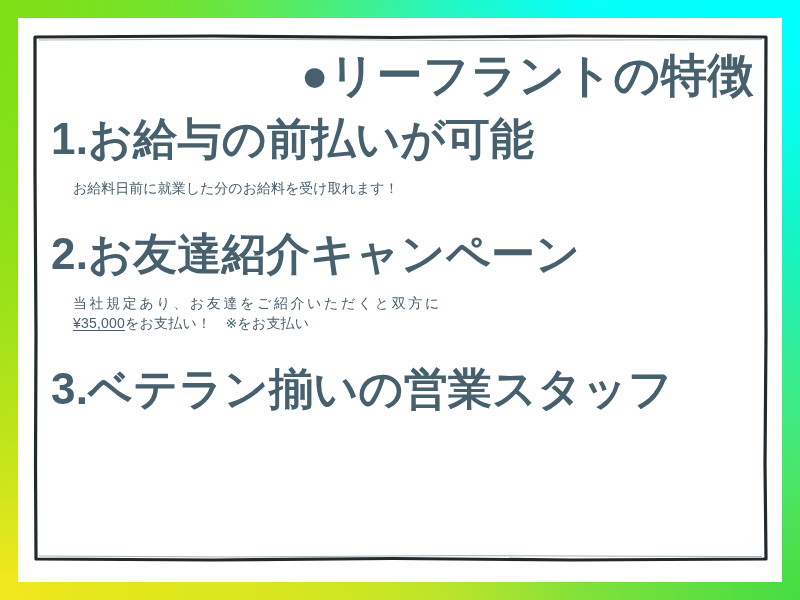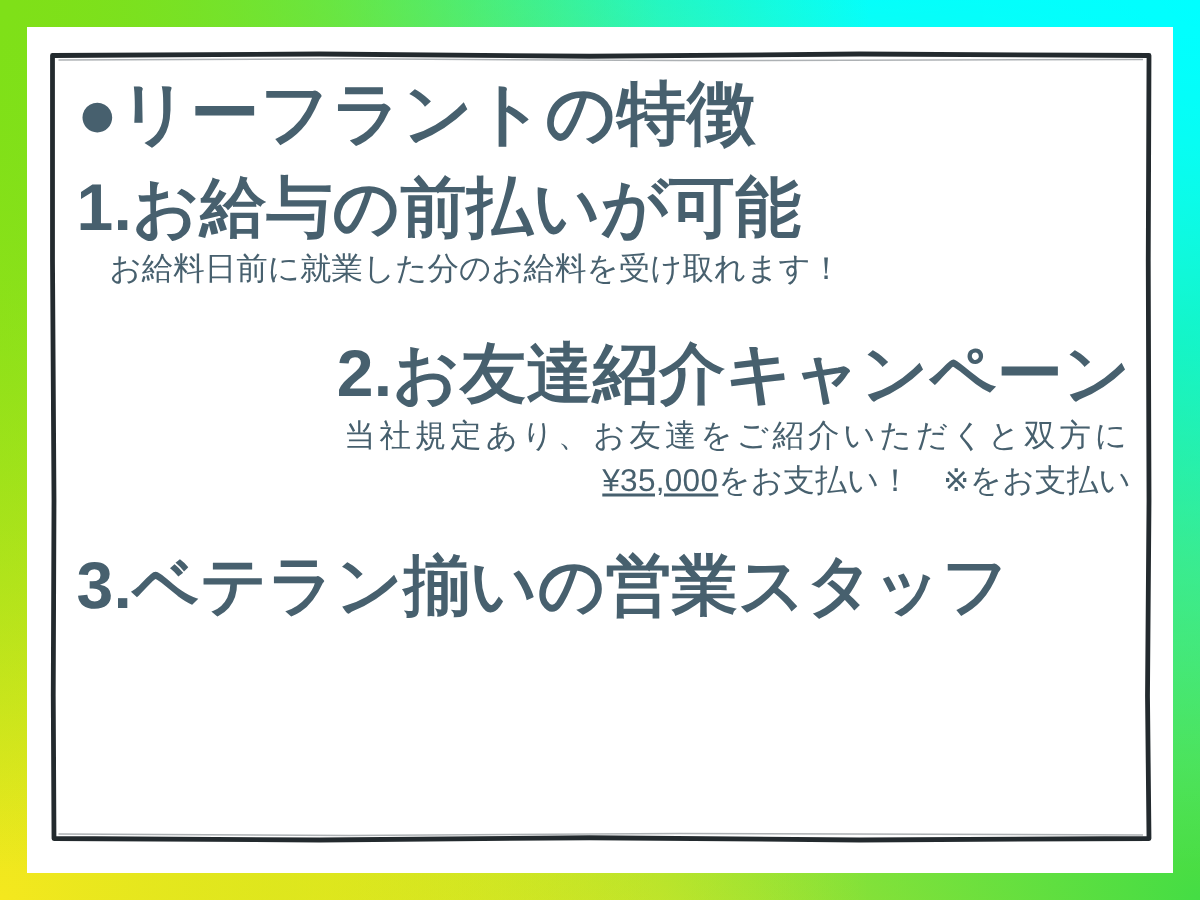--- a/index.html
+++ b/index.html
@@ -92,53 +92,53 @@
     top: 34px;
     width: 735px;
     height: 528px;
     z-index: 5;
     color: #47606E;
     box-sizing: border-box;
     padding: 0 14px 0 18px;
   }
 
   .poster-title {
-    text-align: left;
+    text-align: right;
     font-size: 46px;
     font-weight: bold;
     line-height: 1;
     letter-spacing: 0.5px;
     margin: 18px 0 0 0;
     white-space: nowrap;
   }
 
   .feature {
     margin-top: 14px;
   }
   .feature-heading {
     font-size: 44px;
     font-weight: bold;
     line-height: 1.12;
     letter-spacing: 0.2px;
     white-space: nowrap;
   }
   .feature-body {
-    font-size: 21px;
+    font-size: 14px;
     line-height: 1.42;
-    margin-top: 2px;
+    margin-top: 16px;
     padding-left: 22px;
   }
   .feature-body .line { white-space: nowrap; }
   .tracked .line { letter-spacing: 2.6px; }
   .tracked .line.tight { letter-spacing: 0.2px; }
   .money { text-decoration: underline; text-underline-offset: 2px; }
 
   
   #feature-1 { margin-top: 16px; }
-  #feature-2 { margin-top: 30px; text-align: right; }
+  #feature-2 { margin-top: 30px; }
   #feature-3 { margin-top: 30px; }
 </style>
 </head>
 <body>
 
 <div id="poster">
 
   <div id="card"></div>
 
   <div id="frame">

